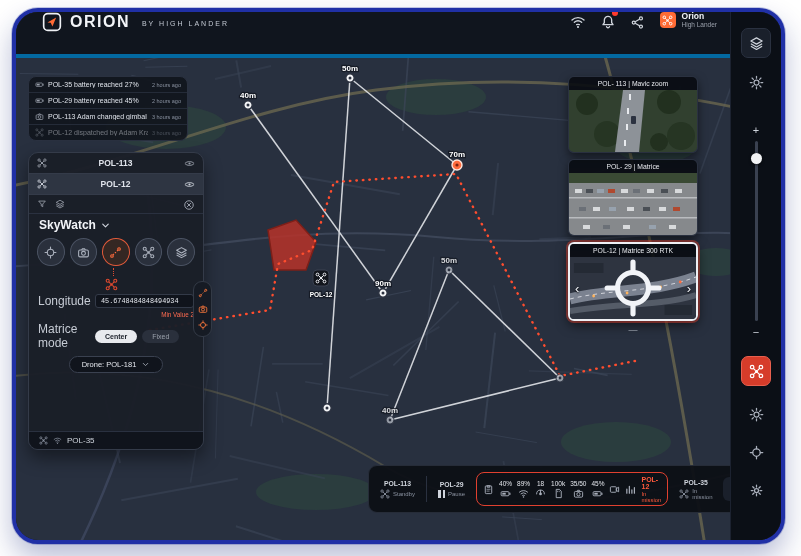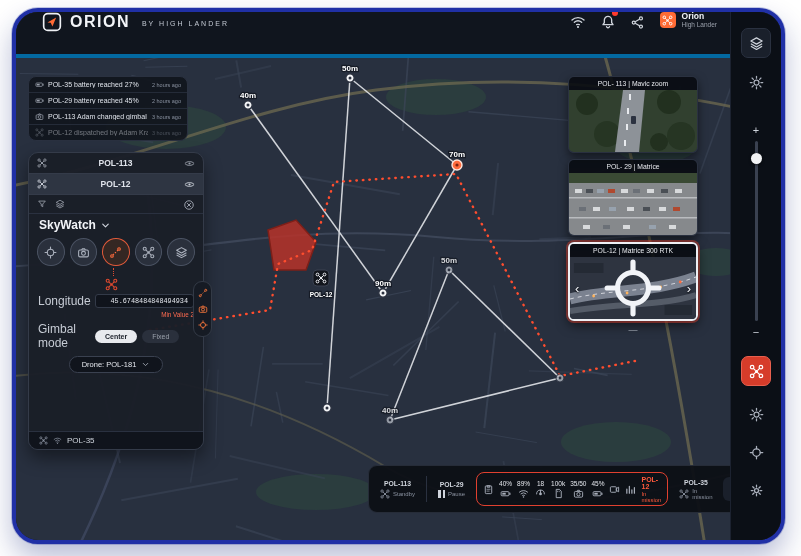--- a/index.html
+++ b/index.html
@@ -65,21 +65,21 @@
   .mode-circle{width:26px;height:26px;border-radius:50%;background:#2a303c;border:1.5px solid #4a5262;
                display:flex;align-items:center;justify-content:center;color:#aab0bc;cursor:pointer;}
   .mode-circle.active{border-color:#e05a3a;background:#33262356;background:#342723;color:#ff6b3d;}
   .pos-ind{position:relative;height:24px;margin:0 8px;}
   .pos-ind .dotline{position:absolute;left:76px;top:0;height:8px;border-left:1.5px dotted #e04a2f;}
   .pos-ind .pdrone{position:absolute;left:68px;top:7px;color:#e04a2f;}
   .field-row{display:flex;align-items:center;gap:5px;padding:2px 9px;color:#c6cbd4;}
   .f-label{font-size:12px;width:52px;flex:none;}
   .f-input{background:#10141c;border:1px solid #333a48;border-radius:3px;color:#e4e7ed;
            font-size:6.8px;padding:2px 5px;font-family:"Liberation Mono","DejaVu Sans Mono",monospace;}
-  .inp-long{width:96px;text-align:right;}
+  .inp-long{width:96px;}
   .inp-small{width:22px;text-align:center;}
   .slider-h{position:relative;width:56px;height:3px;background:#3a4150;border-radius:2px;}
   .slider-h .fill{position:absolute;left:0;top:0;height:3px;width:40%;background:#cfd4dc;border-radius:2px;}
   .slider-h .knob{position:absolute;left:38%;top:-3px;width:8px;height:8px;border-radius:50%;background:#f2f3f5;cursor:grab;}
   .elev-high{display:flex;align-items:center;gap:6px;border:2px solid #ff4a2c;border-radius:13px;padding:1px 7px;}
   .inp-elev{width:66px;border-color:#ff4a2c;color:#fff;}
   .elev-warn{font-size:6.3px;color:#ff6b50;margin-top:1px;}
   .pill-btn{border-radius:9px;font-size:7px;padding:2px 9px;cursor:pointer;border:1px solid transparent;}
   .pill-on-light{background:#e8eaee;color:#1a1f29;font-weight:bold;}
   .pill-off{background:#2a303c;color:#9aa0ab;}
@@ -538,21 +538,21 @@
         </span>
       </div>
       <div class="field-row">
         <span class="f-label">Longitude</span>
         <input class="f-input inp-long" value="45.6748484848494934" style="">
       </div>
       <div class="field-row" style="justify-content:flex-end;padding-top:0">
         <span class="elev-warn">Min Value 2</span>
       </div>
       <div class="field-row">
-        <span class="f-label">Gimbal mode</span>
+        <span class="f-label">Matrice mode</span>
         <span class="pill-btn pill-on-light">Center</span>
         <span class="pill-btn pill-off">Fixed</span>
       </div>
       <div class="drone-select">
         <span>Drone: POL-181</span>
         <svg class="ic" width="9" height="9" style="color:#9aa0ab">
             <use href="#i-chevd"></use>
           </svg>
       </div>
       <div class="mp-footer">

